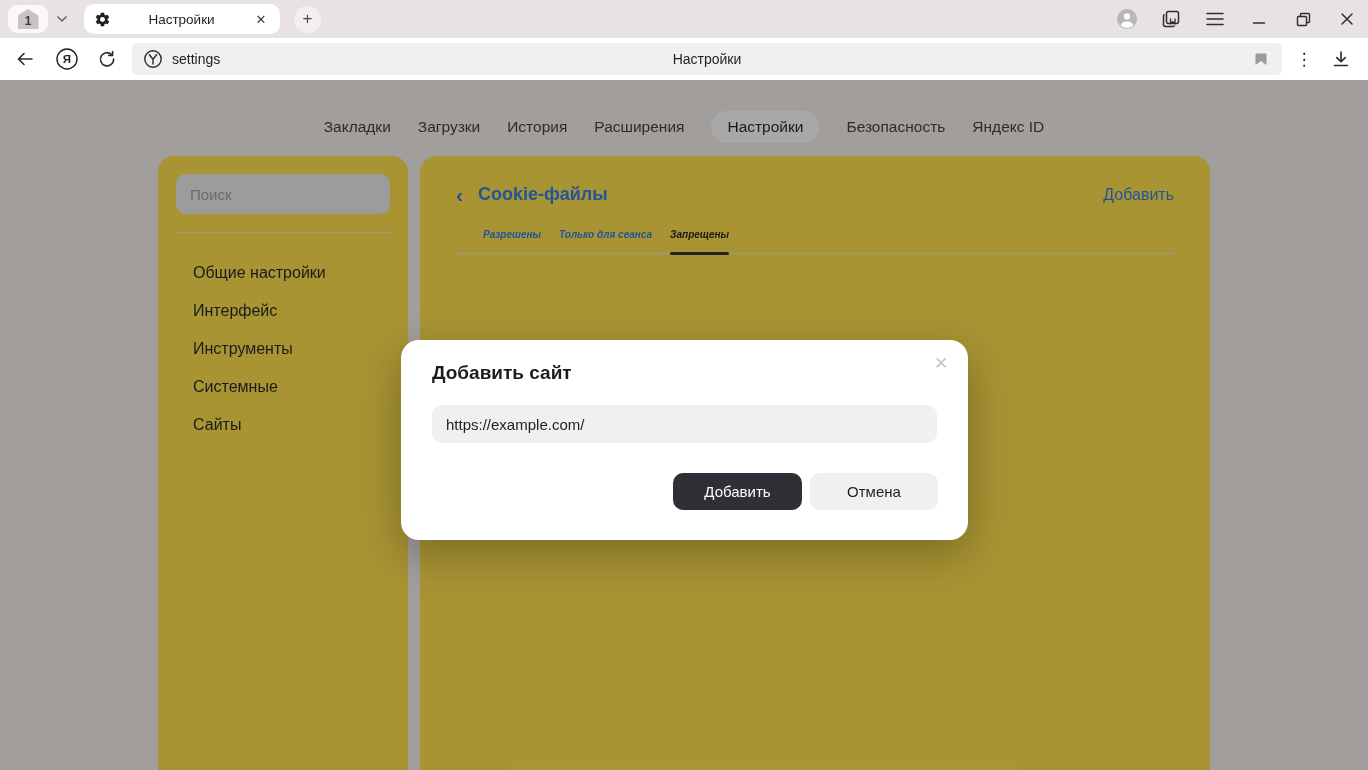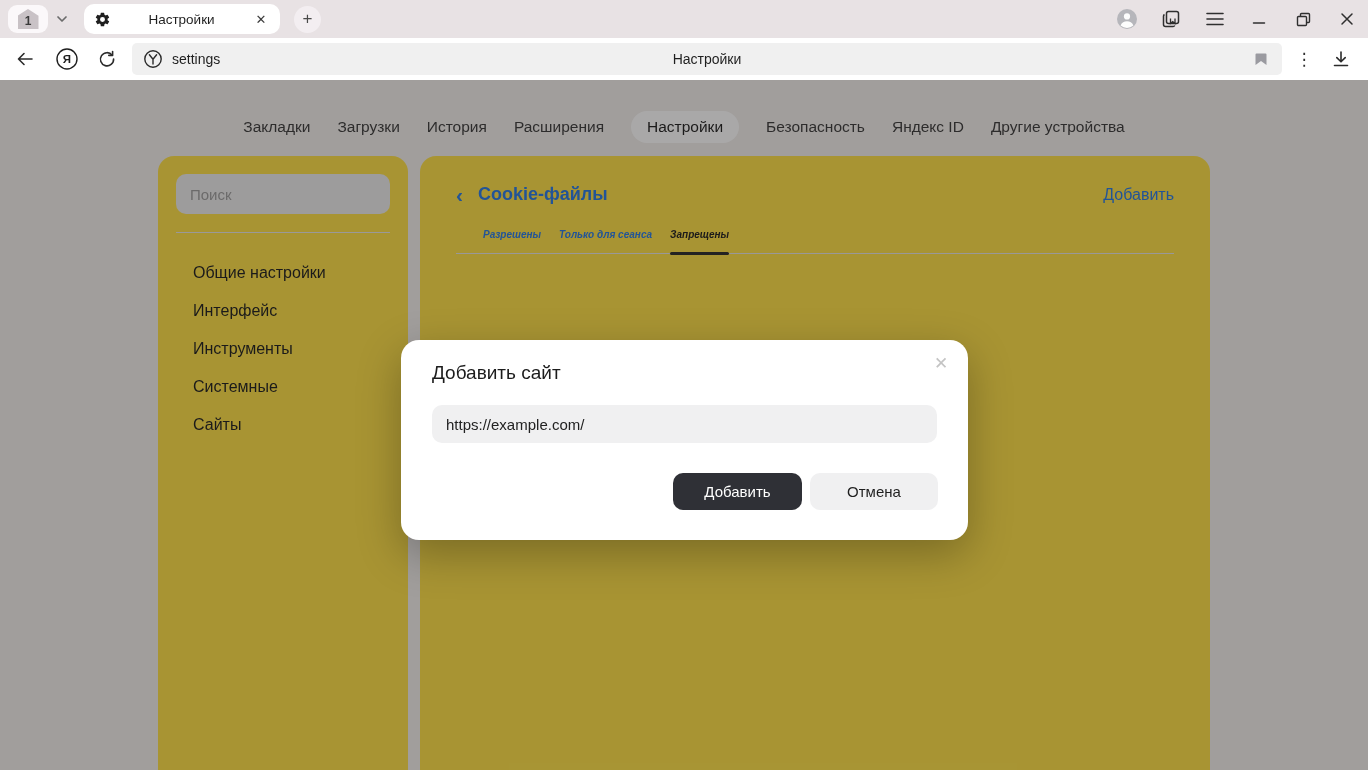--- a/index.html
+++ b/index.html
@@ -71,21 +71,21 @@
   .ctab.active { color:#1f1f1f; }
   .ctab.active::after { content:""; position:absolute; left:0; right:0; bottom:-2px; height:3px;
                         background:#2b2b2b; border-radius:3px; }
 
   
   .overlay { position:absolute; top:80px; left:0; width:100%; height:690px; background:rgba(22,20,20,0.37); }
   .modal { position:absolute; left:401px; top:340px; width:567px; height:200px; background:#ffffff;
            border-radius:18px; box-shadow:0 14px 44px rgba(0,0,0,0.28); }
   .modal-close { position:absolute; top:12px; right:16px; width:22px; height:22px; font-size:17px;
                  color:#c4c4c4; display:flex; align-items:center; justify-content:center; }
-  .modal-title { position:absolute; left:31px; top:22px; font-size:19px; font-weight:normal; color:#1c1c1c; }
+  .modal-title { position:absolute; left:31px; top:22px; font-size:19px; font-weight:bold; color:#1c1c1c; }
   .modal-input { position:absolute; left:31px; top:65px; width:505px; height:38px; background:#f0f0f1;
                  border:none; border-radius:10px; padding:0 14px; font-size:15px; color:#222222;
                  outline:none; font-family:"Liberation Sans","DejaVu Sans",sans-serif; }
   .modal-actions { position:absolute; right:30px; bottom:30px; display:flex; gap:8px; }
   .btn { height:37px; border:none; border-radius:10px; font-size:15px;
          font-family:"Liberation Sans","DejaVu Sans",sans-serif; }
   .btn-primary { width:129px; background:#2f3036; color:#ffffff; }
   .btn-secondary { width:128px; background:#f0f0f1; color:#1f1f1f; }
 
   svg { display:block; }
@@ -198,21 +198,20 @@
   <div class="content">
 
     <div class="nav-row">
       <span class="nav-item">Закладки</span>
       <span class="nav-item">Загрузки</span>
       <span class="nav-item">История</span>
       <span class="nav-item">Расширения</span>
       <span class="nav-item active">Настройки</span>
       <span class="nav-item">Безопасность</span>
       <span class="nav-item">Яндекс ID</span>
-      <span class="nav-item">Другие устройства</span>
     </div>
 
     <div class="panel sidebar">
       <input class="search-box" type="text" placeholder="Поиск" style="">
       <div class="side-divider"></div>
       <div class="side-list">
         <div class="side-item">Общие настройки</div>
         <div class="side-item">Интерфейс</div>
         <div class="side-item">Инструменты</div>
         <div class="side-item">Системные</div>

